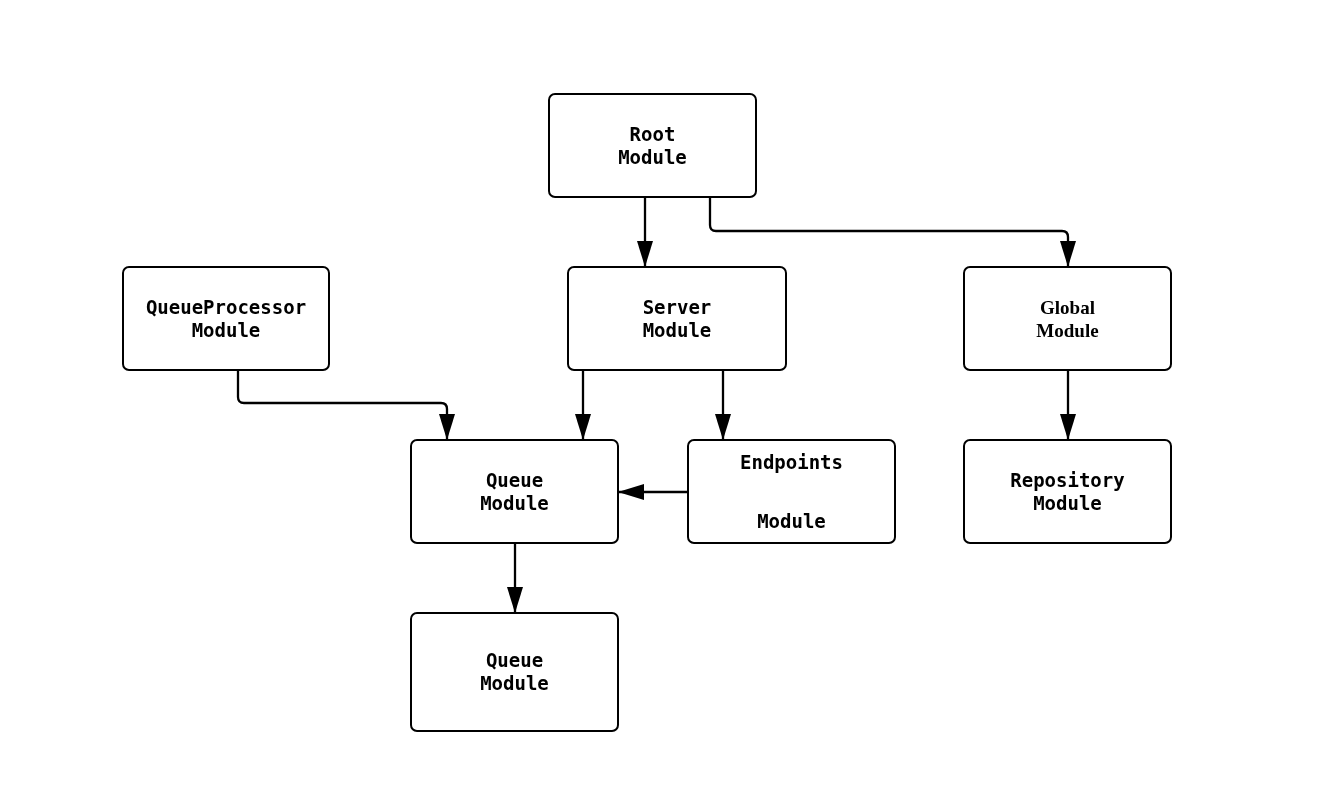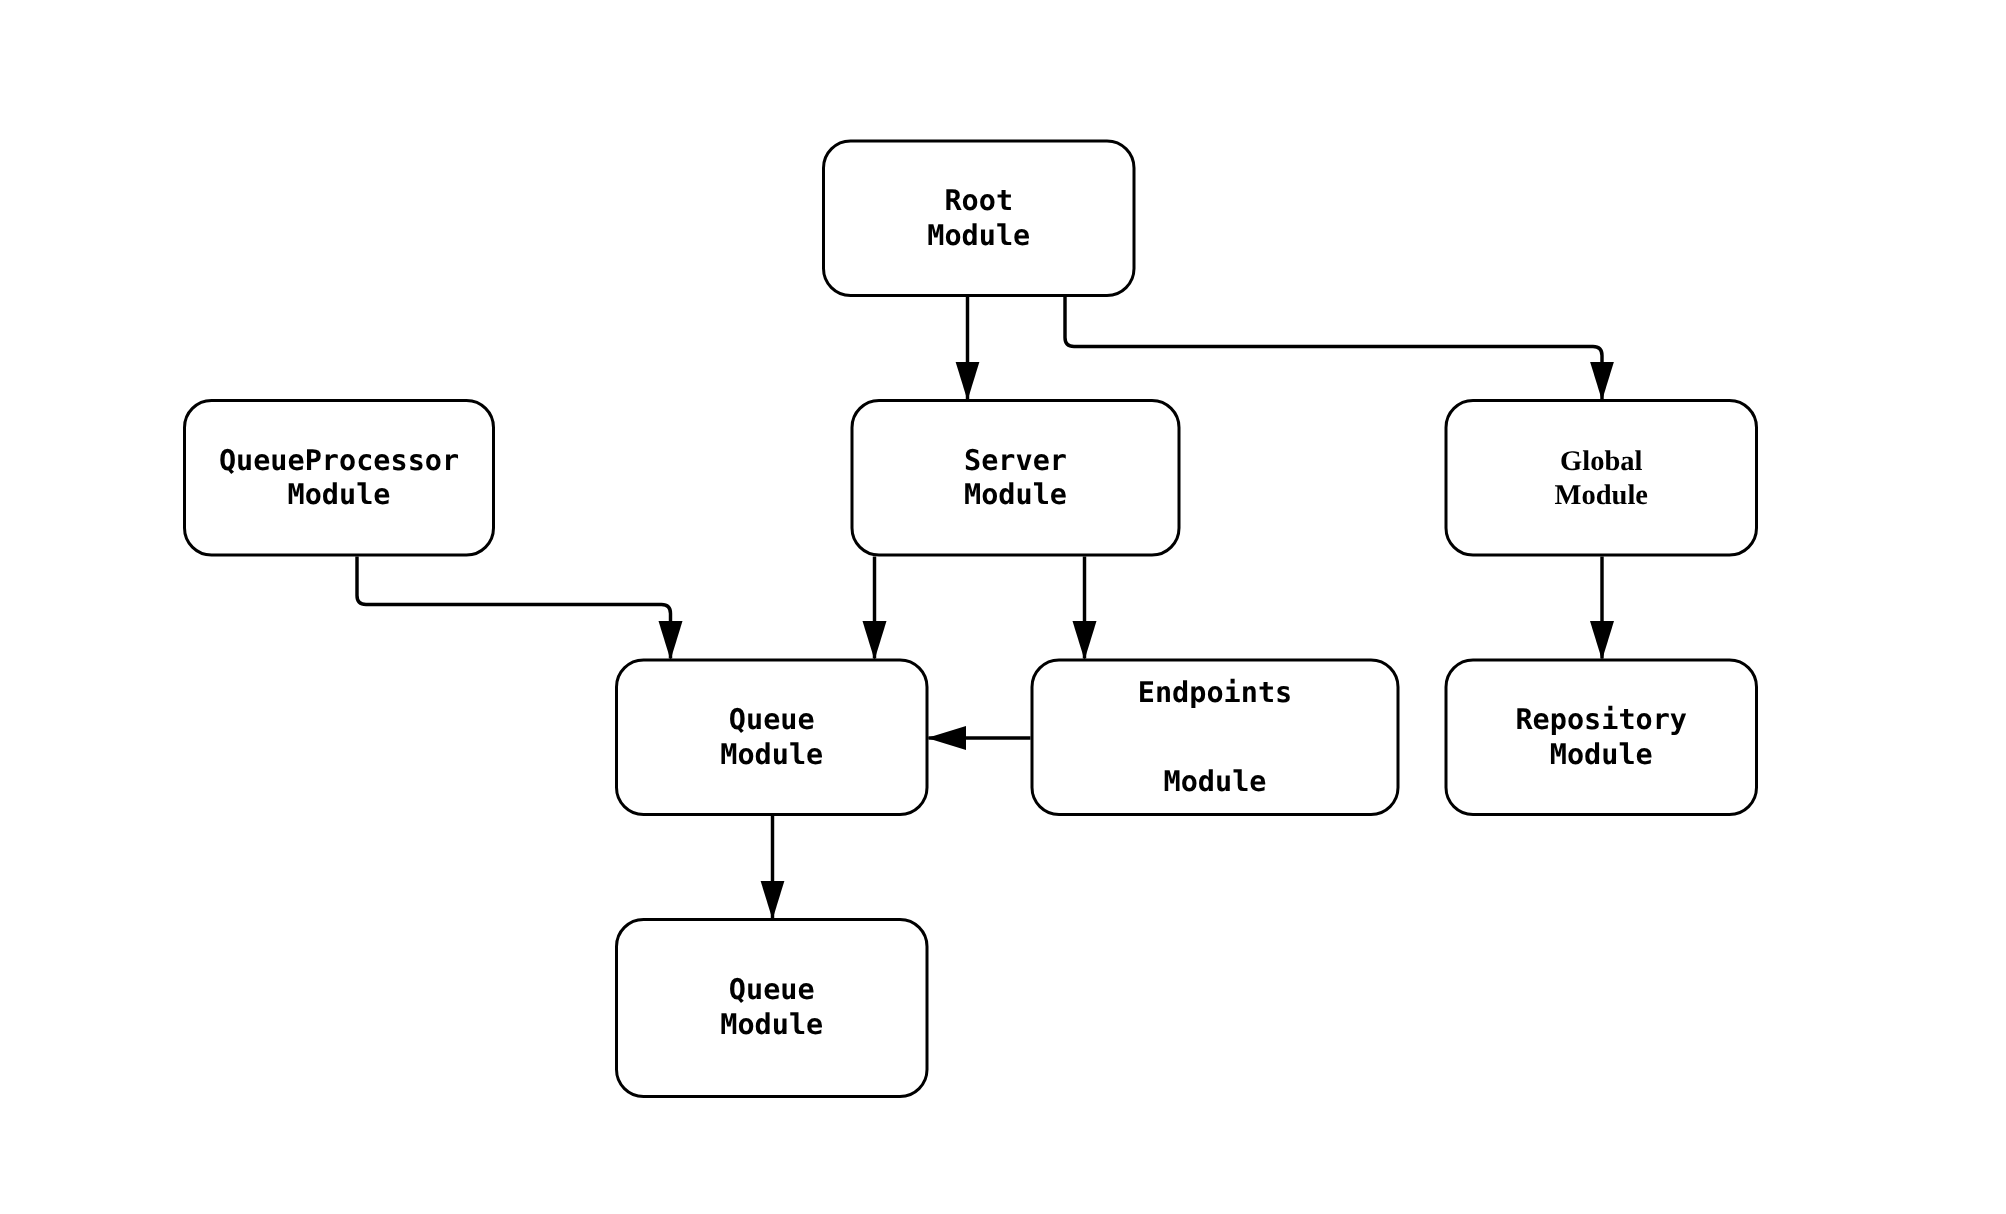--- a/index.html
+++ b/index.html
@@ -22,21 +22,21 @@
     width: 1337px;
     height: 809px;
     pointer-events: none;
     z-index: 2;
   }
   .node {
     position: absolute;
     box-sizing: border-box;
     background: #ffffff;
     border: 2.6px solid #000000;
-    border-radius: 19px;
+    border-radius: 7px;
     display: flex;
     flex-direction: column;
     align-items: center;
     justify-content: center;
     z-index: 1;
     font-weight: bold;
     font-size: 19px;
     line-height: 23px;
     color: #000000;
     text-align: center;
@@ -75,21 +75,21 @@
       <span>Module</span>
     </div>
     <div class="node" style="left: 963px; top: 266px; width: 209px; height: 105px; font-family: Liberation Serif, serif;">
       <span>Global</span>
       <span>Module</span>
     </div>
     <div class="node" style="left: 410px; top: 439px; width: 209px; height: 105px;">
       <span>Queue</span>
       <span>Module</span>
     </div>
-    <div class="node" style="left: 687px; top: 439px; width: 246px; height: 105px; gap: 36px;">
+    <div class="node" style="left: 687px; top: 439px; width: 209px; height: 105px; gap: 36px;">
       <span>Endpoints</span>
       <span>Module</span>
     </div>
     <div class="node" style="left: 963px; top: 439px; width: 209px; height: 105px; text-align: right;">
       <span>Repository</span>
       <span>Module</span>
     </div>
     <div class="node" style="left: 410px; top: 612px; width: 209px; height: 120px;">
       <span>Queue</span>
       <span>Module</span>

